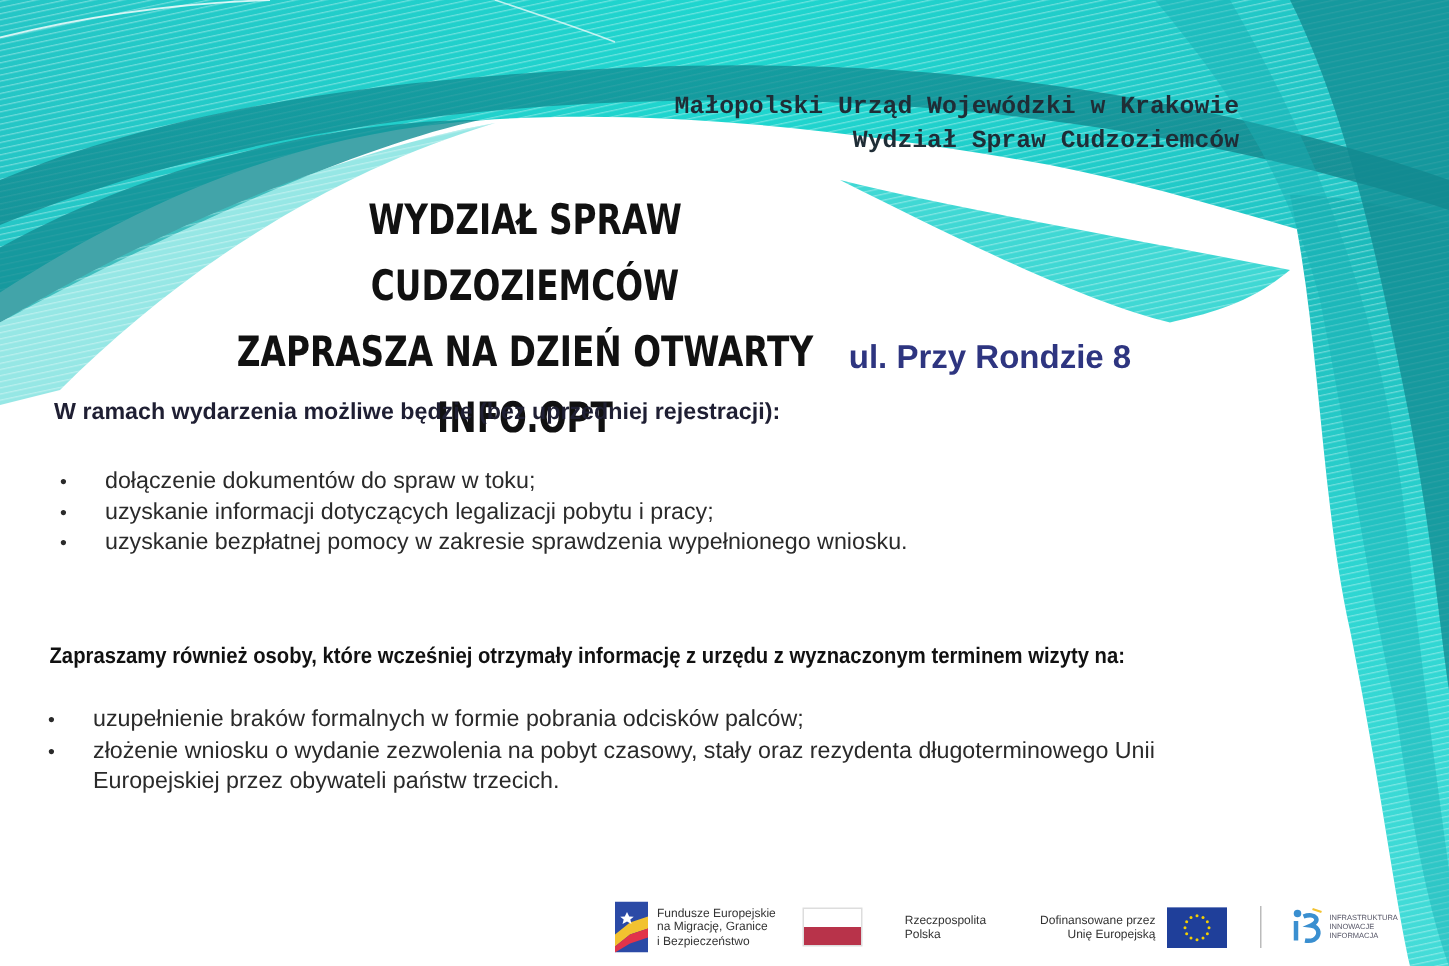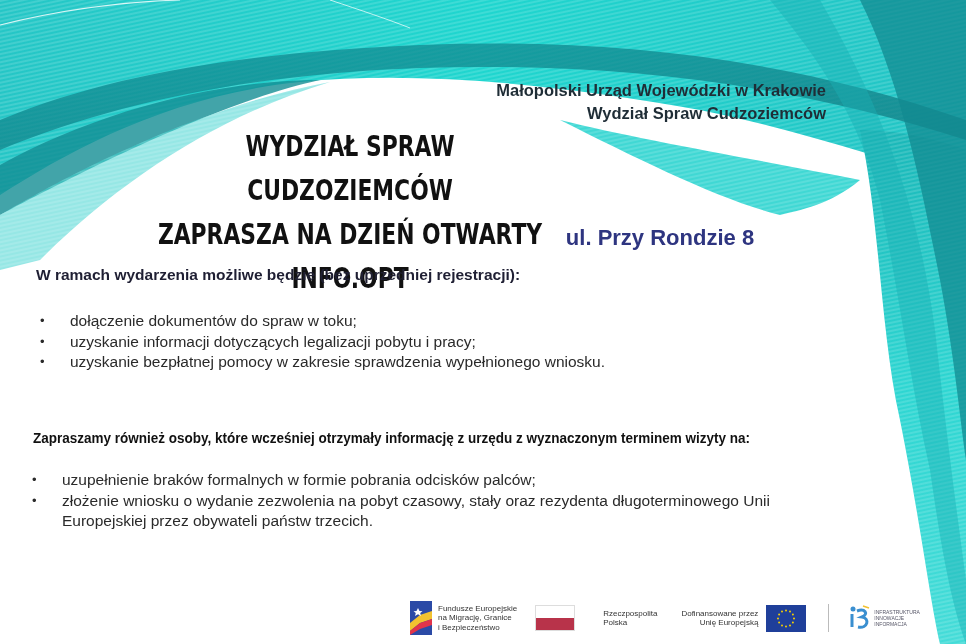--- a/index.html
+++ b/index.html
@@ -5,22 +5,22 @@
   html, body { margin: 0; padding: 0; }
   body {
     width: 966px; height: 644px; position: relative; overflow: hidden;
     background: #ffffff;
     font-family: "Liberation Sans", "DejaVu Sans", sans-serif;
   }
   .bg { position: absolute; left: 0; top: 0; width: 966px; height: 644px; z-index: 0; }
   .layer { position: absolute; z-index: 2; }
 
   .org {
-    right: 140px; top: 79px; text-align: right;
-    font-weight: bold; font-size: 16.5px; line-height: 23px; color: #1f2d36;
+    right: 140px; top: 59px; text-align: right;
+    font-weight: bold; font-size: 16.5px; line-height: 23px; color: #1f2d36; font-family: Liberation Mono, monospace;
   }
   .headline {
     left: 90px; top: 125px; width: 520px; text-align: center;
     font-family: "DejaVu Sans", sans-serif; font-weight: bold;
     font-size: 28px; line-height: 44px; color: #111111;
     transform: scaleX(0.78); transform-origin: 50% 0;
     letter-spacing: 0px;
   }
   .event-info {
     left: 535px; top: 223px; width: 250px; text-align: center;
@@ -41,21 +41,21 @@
   }
   .list2 { left: 32px; top: 470px; width: 830px; }
   .list2 li { font-size: 15.5px; line-height: 21px; transform-origin: 0 0; }
 
   .footer { left: 410px; top: 600px; height: 36px; display: flex; align-items: center; gap: 0; }
   .logo { display: flex; align-items: center; }
   .logo-text { font-size: 8px; line-height: 9.5px; color: #333; margin-left: 20px; }
   .pl-flag { width: 40px; height: 26px; margin-left: 18px; margin-right: 8px; border: 1px solid #ddd; box-sizing: border-box; }
   .pl-flag .w { height: 50%; background: #fff; }
   .pl-flag .r { height: 50%; background: #b8334a; }
-  .eu-text { font-size: 8px; line-height: 9.5px; color: #333; text-align: right; margin-left: 24px; margin-right: 8px; }
+  .eu-text { font-size: 8px; line-height: 9.5px; color: #333; text-align: right; margin-left: 36px; margin-right: 8px; }
   .eu-flag { width: 40px; height: 27px; background: #1f3f9a; position: relative; }
   .divider { width: 1px; height: 28px; background: #bbb; margin-left: 22px; margin-right: 20px; }
   .i3-text { font-size: 5px; line-height: 6px; color: #556; margin-left: 3px; }
 </style>
 </head>
 <body>
 
 <svg class="bg" viewBox="0 0 966 644" preserveAspectRatio="none">
   <defs>
     <pattern id="lines" width="6" height="4" patternUnits="userSpaceOnUse" patternTransform="rotate(-12)">

